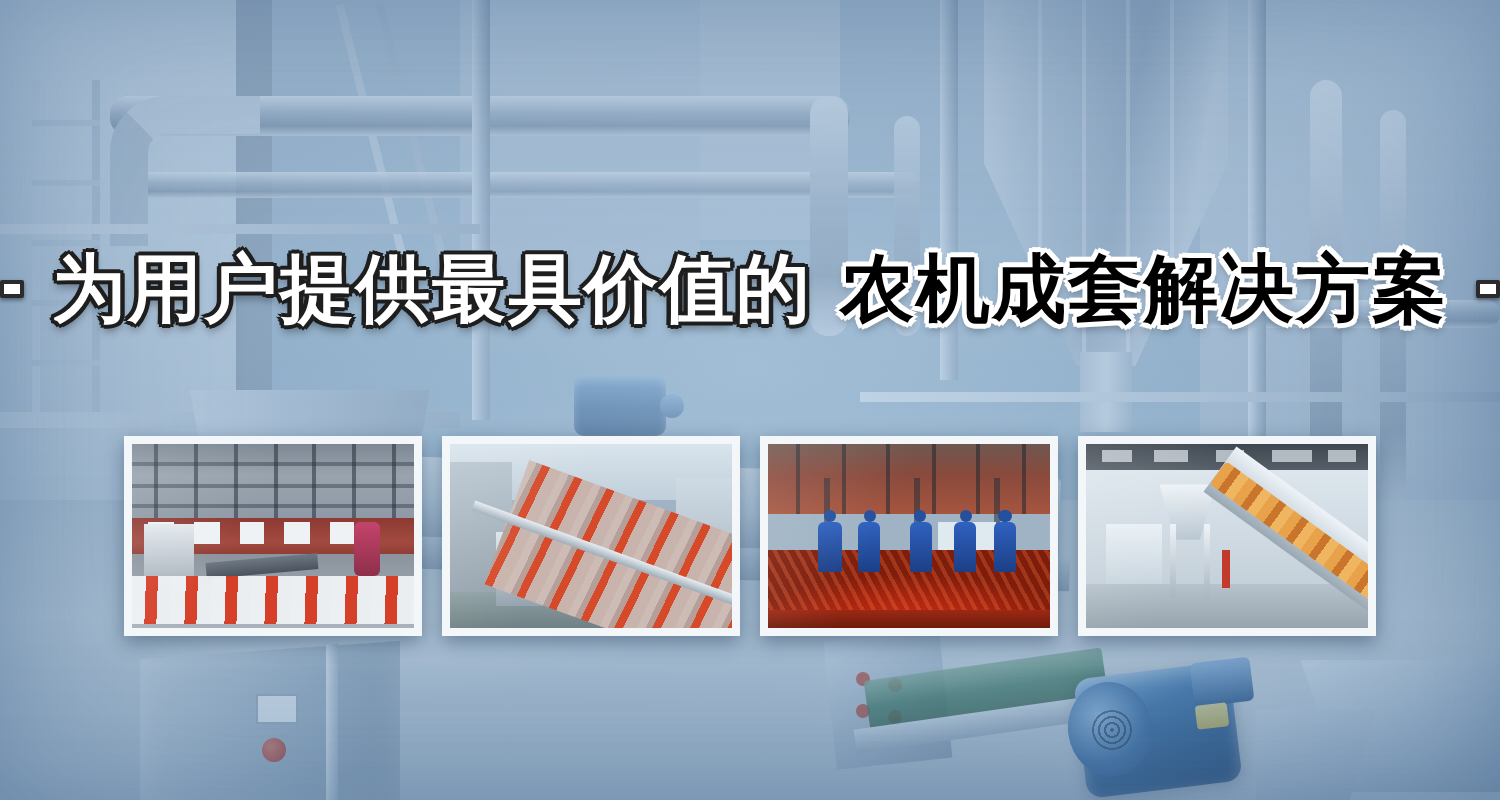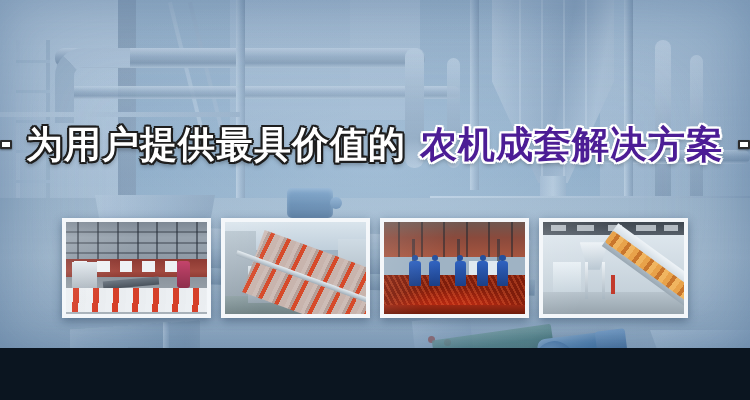--- a/index.html
+++ b/index.html
@@ -1,18 +1,18 @@
 <!DOCTYPE html>
 <html lang="zh"><head>
 <meta charset="utf-8">
 <title>Banner</title>
 <style>
   html,body{margin:0;padding:0;background:#0b1520;}
   .stage{
-    position:relative;width:750px;height:348px;overflow:hidden;
+    position:relative;width:750px;height:400px;overflow:hidden;
     font-family:"Liberation Sans","DejaVu Sans",sans-serif;
     background:#8ba6bf;
   }
 
   
   .bg{position:absolute;inset:0;overflow:hidden;}
   .bg-base{
     position:absolute;inset:0;
     background:
       linear-gradient(180deg,#b9cede 0%,#a9c2d6 22%,#9fbbd1 46%,#a7c1d4 70%,#b3c8d8 100%);
@@ -212,21 +212,21 @@
   .h-white{
     color:#ffffff;
     text-shadow:
       -1.6px -1.6px 0 #1e1e1e, 1.6px -1.6px 0 #1e1e1e,
       -1.6px  1.6px 0 #1e1e1e, 1.6px  1.6px 0 #1e1e1e,
       -2.2px 0 0 #1e1e1e, 2.2px 0 0 #1e1e1e,
       0 -2.2px 0 #1e1e1e, 0 2.2px 0 #1e1e1e,
       0 3px 5px rgba(0,0,0,.45);
   }
   .h-red{
-    color:#4c1d95;
+    color:#000000;
     text-shadow:
       -1.8px -1.8px 0 #ffffff, 1.8px -1.8px 0 #ffffff,
       -1.8px  1.8px 0 #ffffff, 1.8px  1.8px 0 #ffffff,
       -2.4px 0 0 #ffffff, 2.4px 0 0 #ffffff,
       0 -2.4px 0 #ffffff, 0 2.4px 0 #ffffff,
       0 3px 5px rgba(0,0,0,.40);
   }
   .subline{
     position:absolute;left:0;right:0;top:52px;height:28px;
     display:flex;align-items:center;justify-content:center;

